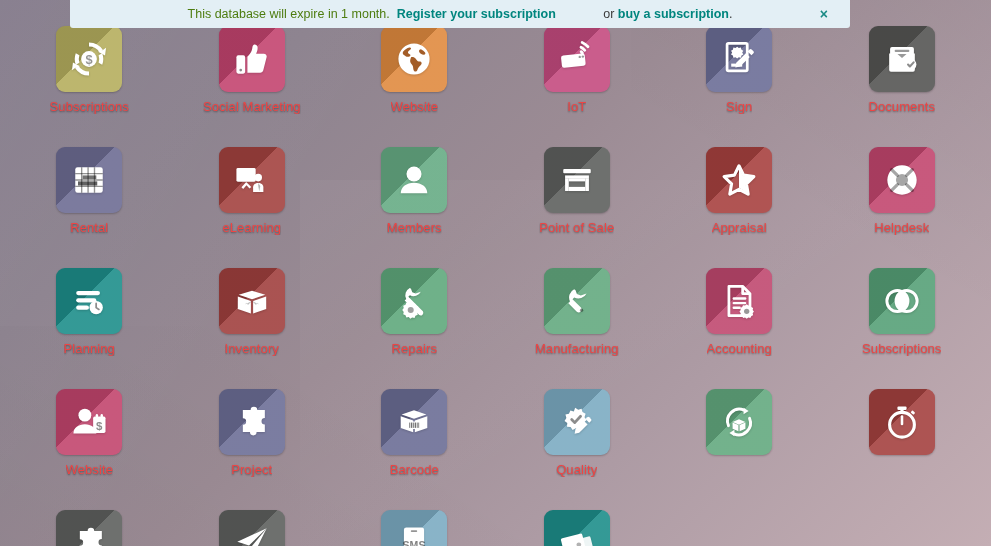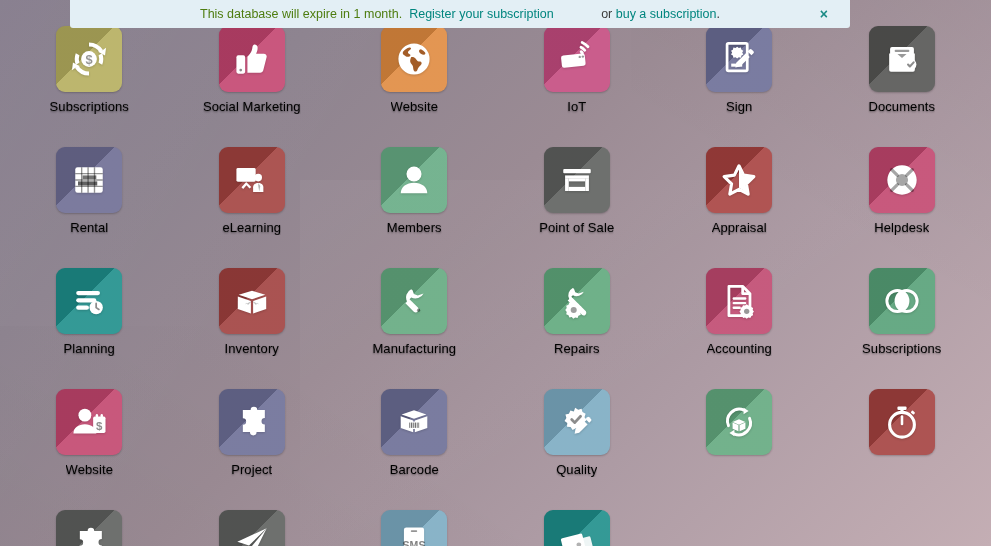--- a/index.html
+++ b/index.html
@@ -55,21 +55,21 @@
     z-index: 40;
     font-size: 12.5px;
     color: #3c3c3c;
     border-bottom-left-radius: 3px;
     border-bottom-right-radius: 3px;
   }
   .banner-msg { white-space: nowrap; }
   .banner-msg .lead { color: #4d7c0f; }
   .banner-link {
     color: #00857e;
-    font-weight: normal;
+    font-weight: bold;
     text-decoration: none;
     cursor: pointer;
     margin-top: 12px;
   }
   .banner-or { color: #3b3b3b; padding-left: 44px; }
   .banner-close {
     position: absolute;
     right: 22px;
     top: 50%;
     transform: translateY(-50%);
@@ -135,21 +135,21 @@
     height: 44px;
     position: relative;
     z-index: 2;
     display: block;
     filter: drop-shadow(0 1px 1px rgba(0,0,0,0.16));
   }
 
   .app-label {
     margin-top: 7px;
     font-size: 13px;
-    color: #000000;
+    color: #ef4444;
     text-align: center;
     max-width: 150px;
     white-space: nowrap;
     overflow: hidden;
     text-overflow: ellipsis;
     text-shadow: 0 1px 2px rgba(0,0,0,0.45);
     letter-spacing: 0.1px;
   }
 </style>
 </head>
@@ -366,41 +366,41 @@
       <path d="M8.5 19.2l14.3 4.9v13.6L8.5 32.8z"></path>
       <path d="M39.5 19.2v13.6l-14.3 4.9V24.1z"></path>
       <path d="M24 24.1l-4.4 4.3-1.4-2.6-2.1 2z" fill="rgba(0,0,0,0.25)"></path>
       <path d="M24 24.1l4.4 4.3 1.4-2.6 2.1 2z" fill="rgba(0,0,0,0.25)"></path>
     </g>
         </svg>
       </div>
       <div class="app-label">Inventory</div>
     </div>
     <div class="app">
+      <div class="app-icon" style="background: rgb(95, 168, 124);">
+        <svg viewBox="0 0 48 48">
+          <g fill="#ffffff">
+      <path d="M19.4 9.8a8.7 8.7 0 0 0-3.9 11.9l-1.7 1.7 15.9 15.9a2.9 2.9 0 0 0 4-4L17.8 19.4l1.7-1.7a8.7 8.7 0 0 0 11.9-3.9l-5.6 2-3.7-1.4-1.4-3.7z"></path>
+      <path d="M20.4 25.6l2.1 1.6 2.6-.6 1 2.5 2.5 1-.6 2.6 1.6 2.1-2.1 1.6.6 2.6-2.5 1-1 2.5-2.6-.6-2.1 1.6-1.6-2.1-2.6.6-1-2.5-2.5-1 .6-2.6-1.6-2.1 1.6-2.1-.6-2.6 2.5-1 1-2.5 2.6.6z"></path>
+      </g>
+      <circle cx="20.4" cy="33.9" r="3.3" fill="rgba(0,0,0,0.38)"></circle>
+        </svg>
+      </div>
+      <div class="app-label">Repairs</div>
+    </div>
+    <div class="app">
       <div class="app-icon" style="background: rgb(99, 169, 127);">
         <svg viewBox="0 0 48 48">
           <g fill="#ffffff">
       <path d="M20.9 11.2a9.8 9.8 0 0 0-4.4 13.4l-1.9 1.9 9.2 9.2a3.2 3.2 0 0 0 4.5-4.5l-9.2-9.2 1.9-1.9a9.8 9.8 0 0 0 13.4-4.4l-6.3 2.3-4.2-1.5-1.5-4.2z"></path>
       <circle cx="29" cy="34" r="1.8" fill="rgba(0,0,0,0.4)"></circle>
     </g>
         </svg>
       </div>
       <div class="app-label">Manufacturing</div>
-    </div>
-    <div class="app">
-      <div class="app-icon" style="background: rgb(95, 168, 124);">
-        <svg viewBox="0 0 48 48">
-          <g fill="#ffffff">
-      <path d="M19.4 9.8a8.7 8.7 0 0 0-3.9 11.9l-1.7 1.7 15.9 15.9a2.9 2.9 0 0 0 4-4L17.8 19.4l1.7-1.7a8.7 8.7 0 0 0 11.9-3.9l-5.6 2-3.7-1.4-1.4-3.7z"></path>
-      <path d="M20.4 25.6l2.1 1.6 2.6-.6 1 2.5 2.5 1-.6 2.6 1.6 2.1-2.1 1.6.6 2.6-2.5 1-1 2.5-2.6-.6-2.1 1.6-1.6-2.1-2.6.6-1-2.5-2.5-1 .6-2.6-1.6-2.1 1.6-2.1-.6-2.6 2.5-1 1-2.5 2.6.6z"></path>
-      </g>
-      <circle cx="20.4" cy="33.9" r="3.3" fill="rgba(0,0,0,0.38)"></circle>
-        </svg>
-      </div>
-      <div class="app-label">Repairs</div>
     </div>
     <div class="app">
       <div class="app-icon" style="background: rgb(192, 72, 111);">
         <svg viewBox="0 0 48 48">
       <path d="M13 8h15l8 8v24H13z" fill="none" stroke="#ffffff" stroke-width="3" stroke-linejoin="round"></path>
       <path d="M28 8v8h8" fill="none" stroke="#ffffff" stroke-width="3" stroke-linejoin="round"></path>
       <g fill="#ffffff">
         <rect x="17" y="20" width="15" height="2.6" rx="1.3"></rect>
         <rect x="17" y="25" width="15" height="2.6" rx="1.3"></rect>
         <rect x="17" y="30" width="9" height="2.6" rx="1.3"></rect>

